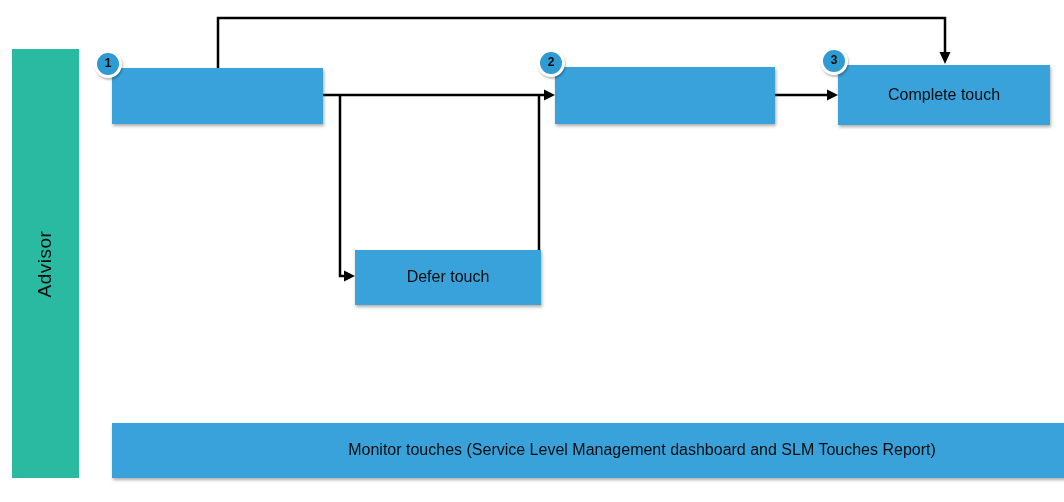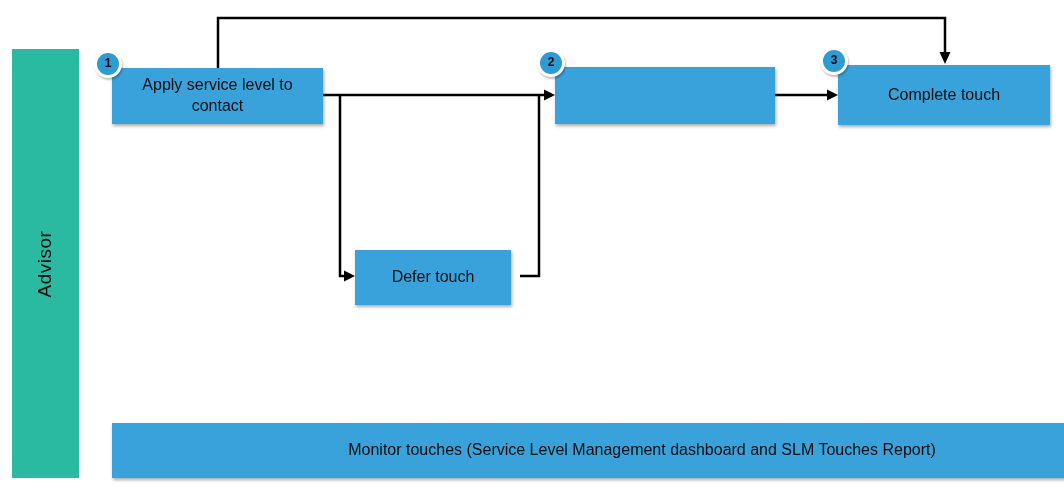--- a/index.html
+++ b/index.html
@@ -54,21 +54,21 @@
     font-size:16px;
     line-height:1.3;
     color:var(--text);
     box-shadow:1px 2px 3px rgba(90,90,90,0.5);
     z-index:2;
     padding:2px 10px;
   }
   .node-apply{left:112px;top:68px;width:211px;height:56px;}
   .node-schedule{left:555px;top:67px;width:220px;height:57px;}
   .node-complete{left:838px;top:65px;width:212px;height:60px;}
-  .node-defer{left:355px;top:250px;width:156px;height:55px;text-align:right;}
+  .node-defer{left:355px;top:250px;width:186px;height:55px;text-align:right;}
   .node-monitor{left:112px;top:423px;width:1060px;height:55px;}
   .step-badge{
     position:absolute;
     left:-18px;top:-18px;
     width:28px;height:28px;
     background:var(--badge-fill);
     border:3px solid #ffffff;
     border-radius:50%;
     display:flex;align-items:center;justify-content:center;
     font-size:12px;
@@ -99,21 +99,20 @@
     <polygon class="arrowhead" points="355,276 344,270.5 344,281.5"></polygon>
 
     <path class="edge" d="M520,276 L539,276 L539,95"></path>
 
     <path class="edge" d="M775,95 L827,95"></path>
     <polygon class="arrowhead" points="838,95 827,89.5 827,100.5"></polygon>
   </svg>
 
   <div class="node node-apply">
     <span class="step-badge">1</span>
-    <span>Apply service level to contact</span>
   </div>
 
   <div class="node node-schedule">
     <span class="step-badge">2</span>
   </div>
 
   <div class="node node-complete">
     <span class="step-badge">3</span>
     <span>Complete touch</span>
   </div>

